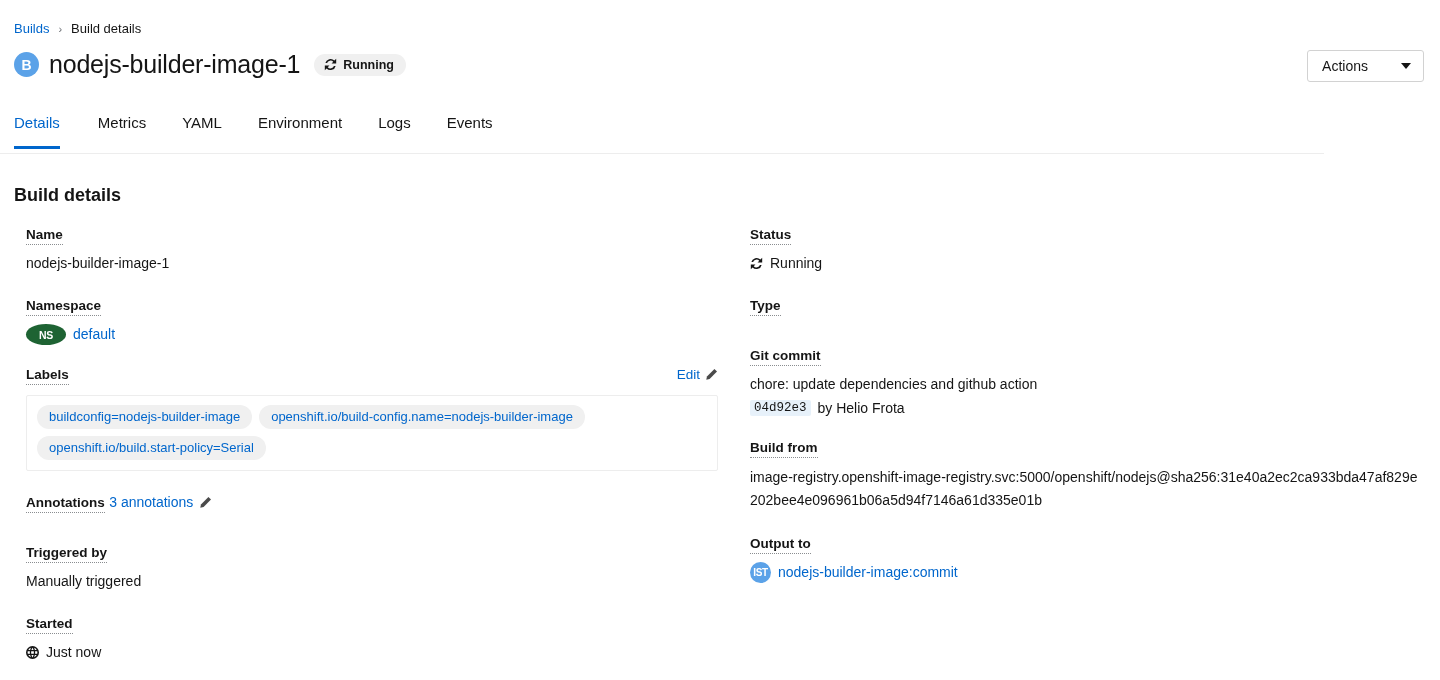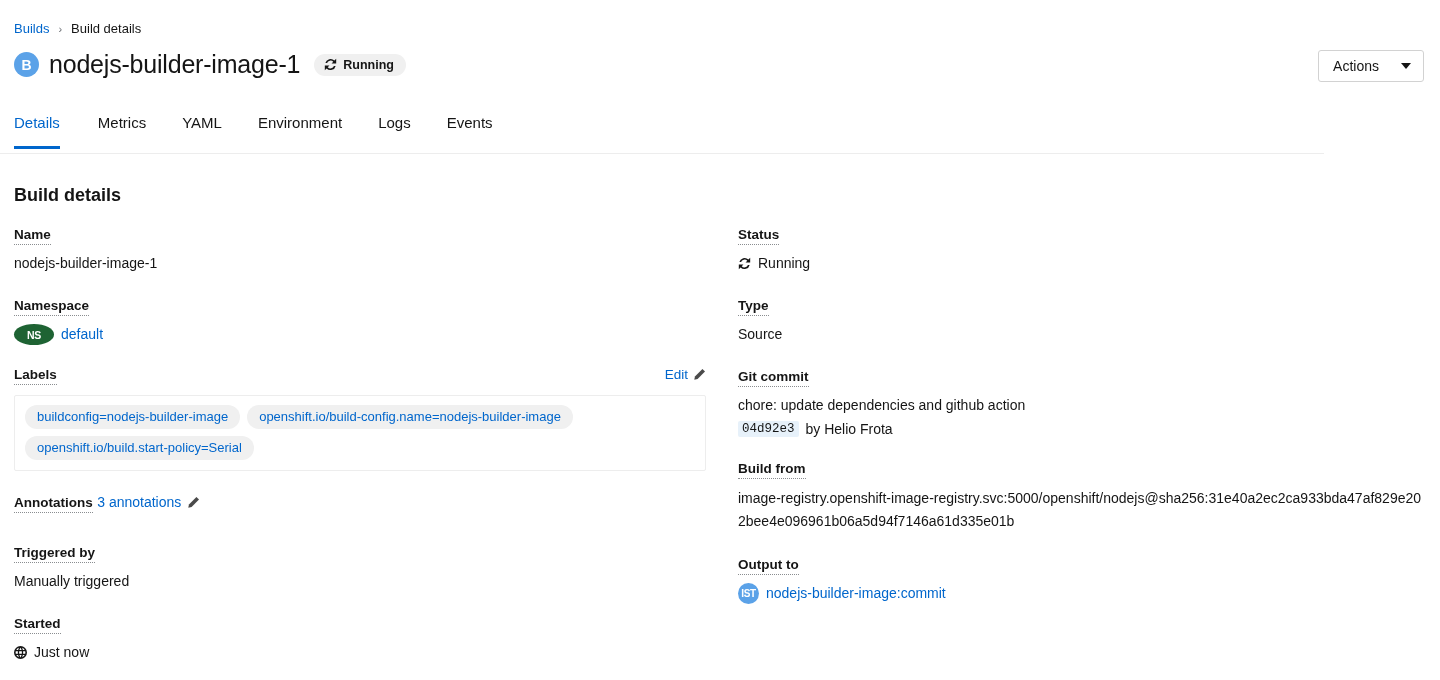--- a/index.html
+++ b/index.html
@@ -51,21 +51,21 @@
   .sync-ico { display: inline-block; width: 13px; height: 13px; flex: 0 0 auto; }
   .sync-ico svg { display: block; width: 13px; height: 13px; }
 
   
   .globe-ico { display: inline-block; width: 13px; height: 13px; flex: 0 0 auto; }
   .globe-ico svg { display: block; width: 13px; height: 13px; }
 
   
   .actions-btn {
     position: absolute; right: 16px; top: 50px;
-    display: flex; align-items: center; gap: 22px;
+    display: flex; align-items: center; gap: 33px;
     padding: 7px 12px 7px 14px;
     border: 1px solid #d2d2d2; background: #fff; border-radius: 3px;
     font-size: 14px; color: #151515; cursor: pointer;
     min-width: 104px; justify-content: space-between;
   }
   .caret {
     width: 0; height: 0;
     border-left: 5px solid transparent;
     border-right: 5px solid transparent;
     border-top: 6px solid #151515;
@@ -98,21 +98,21 @@
     position: absolute; left: 14px; top: 185px;
     font-size: 18px; font-weight: 700; color: #151515;
   }
   .cols {
     position: absolute; left: 0; top: 225px; width: 1440px;
     display: flex; align-items: flex-start;
   }
   .col { width: 720px; padding: 0 16px 0 14px; }
   .col.right { padding-left: 18px; }
 
-  .field { margin-bottom: 22px; }
+  .field { margin-bottom: 22px; margin-left: 12px; }
   .fl {
     font-size: 13.5px; font-weight: 700; color: #151515;
     border-bottom: 1px dotted #8a8d90;
     display: inline-block; padding-bottom: 1px; margin-bottom: 8px;
     line-height: 16px;
   }
   .fv { font-size: 14px; color: #151515; line-height: 21px; }
   .fv.link { color: #06c; cursor: pointer; }
   .fv-row { display: flex; align-items: center; gap: 7px; font-size: 14px; }
 
@@ -279,21 +279,20 @@
               <path d="M12.8 3.2A6.5 6.5 0 0 0 1.7 6.3h2.1A4.5 4.5 0 0 1 11.4 4.6L9.3 6.7H15V1l-2.2 2.2z"></path>
               <path d="M3.2 12.8A6.5 6.5 0 0 0 14.3 9.7h-2.1A4.5 4.5 0 0 1 4.6 11.4l2.1-2.1H1V15l2.2-2.2z"></path>
             </svg>
           </span>
           <span class="fv">Running</span>
         </div>
       </div>
 
       <div class="field">
         <div class="fl">Type</div>
-        <div class="fv">Source</div>
       </div>
 
 
       <div class="field">
         <div class="fl">Git commit</div>
         <div class="fv">chore: update dependencies and github action</div>
         <div class="commit-line">
           <span class="sha">04d92e3</span>
           <span>by Helio Frota</span>
         </div>

